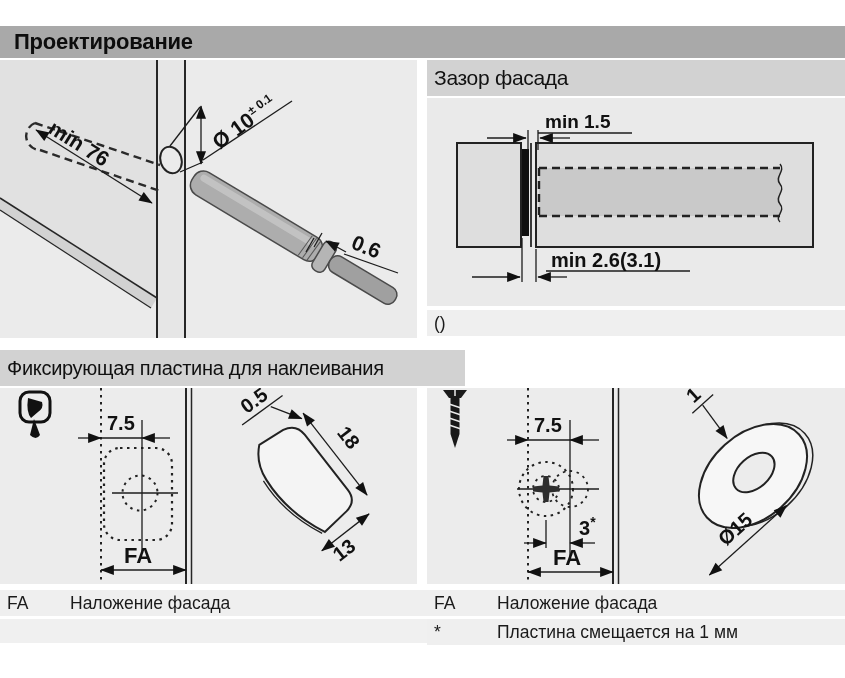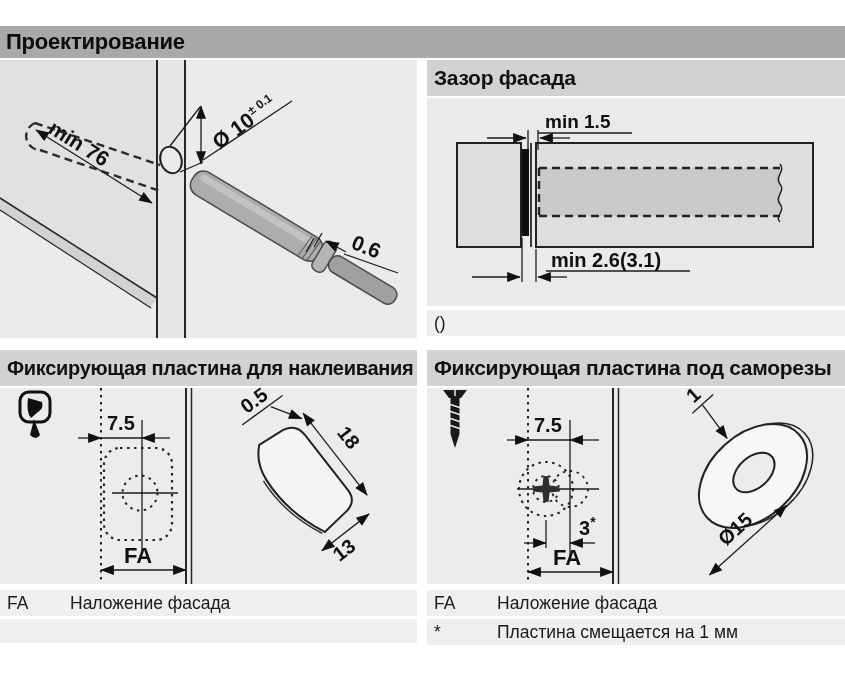--- a/index.html
+++ b/index.html
@@ -1,23 +1,23 @@
 <!DOCTYPE html>
 <html><head>
 <meta charset="utf-8">
 <style>
   html,body{margin:0;padding:0;background:#fff;}
   #screen{position:relative;width:845px;height:678px;background:#ffffff;overflow:hidden;
           font-family:"Liberation Sans","DejaVu Sans",sans-serif;}
   .titlebar{position:absolute;left:0;top:26px;width:845px;height:32px;background:#a9a9a9;
-            color:#0d0d0d;font-size:22px;font-weight:700;line-height:32px;padding-left:6px;
+            color:#0d0d0d;font-size:22px;font-weight:700;line-height:32px;padding-left:14px;
             box-sizing:border-box;letter-spacing:-0.2px;}
   .panel{position:absolute;}
   .phead{position:absolute;left:0;top:0;right:0;height:36px;background:#d2d2d2;color:#111;
-         font-weight:700;line-height:36px;padding-left:7px;box-sizing:border-box;letter-spacing:-0.3px;}
+         font-weight:400;line-height:36px;padding-left:7px;box-sizing:border-box;letter-spacing:-0.3px;}
   .pfoot{position:absolute;left:0;right:0;height:26px;background:#efefef;color:#1a1a1a;
          font-size:17.5px;line-height:26px;}
   .pfoot .sym{position:absolute;left:7px;}
   .pfoot .txt{position:absolute;left:70px;}
   svg{position:absolute;}
   svg text{font-family:"Liberation Sans","DejaVu Sans",sans-serif;font-weight:700;fill:#111;}
   .oline{stroke:#262626;fill:none;}
   .dim{stroke:#1c1c1c;stroke-width:1.3;fill:none;}
 </style>
 </head>
@@ -121,21 +121,21 @@
         <line x1="111" y1="179" x2="140" y2="179" class="dim" marker-start="url(#ar2)"></line>
         <line x1="119" y1="173" x2="263" y2="173" class="dim" stroke-width="1.6"></line>
         <text x="124" y="169" font-size="20">min 2.6(3.1)</text>
       </g>
     </svg>
     <div class="pfoot" style="top:250px;">
       <span class="sym">()</span>
     </div>
   </div>
 
-  <div class="panel" style="left:0;top:350px;width:417px;height:295px;">
+  <div class="panel" style="left:0;top:350px;width:417px;height:295px;padding-left:48px;">
     <div class="phead" style="font-size:20px;">Фиксирующая пластина для наклеивания</div>
     <svg width="417" height="196" viewBox="0 0 417 196" style="left:0;top:38px;">
       <defs>
         <marker id="ar3" viewBox="0 0 10 8" markerWidth="11" markerHeight="9" refX="9.5" refY="4" orient="auto-start-reverse">
           <path d="M0.5,0.5 L10,4 L0.5,7.5 Z" fill="#111"></path>
         </marker>
       </defs>
       <rect x="0" y="0" width="417" height="196" fill="#ececec"></rect>
 
       <g transform="translate(18,4)">
@@ -182,21 +182,20 @@
       </g>
     </svg>
     <div class="pfoot" style="top:240px;">
       <span class="sym">FA</span>
       <span class="txt">Наложение фасада</span>
     </div>
     <div class="pfoot" style="top:269px;height:24px;background:#f0f0f0;"></div>
   </div>
 
   <div class="panel" style="left:427px;top:350px;width:418px;height:295px;">
-    <div class="phead" style="font-size:21px;">Фиксирующая пластина под саморезы</div>
     <svg width="418" height="196" viewBox="0 0 418 196" style="left:0;top:38px;">
       <defs>
         <marker id="ar4" viewBox="0 0 10 8" markerWidth="11" markerHeight="9" refX="9.5" refY="4" orient="auto-start-reverse">
           <path d="M0.5,0.5 L10,4 L0.5,7.5 Z" fill="#111"></path>
         </marker>
       </defs>
       <rect x="0" y="0" width="418" height="196" fill="#ececec"></rect>
 
       <g transform="translate(16,2)">
         <path d="M0,0 L24,0 L18,8 L6,8 Z" fill="#1a1a1a"></path>

